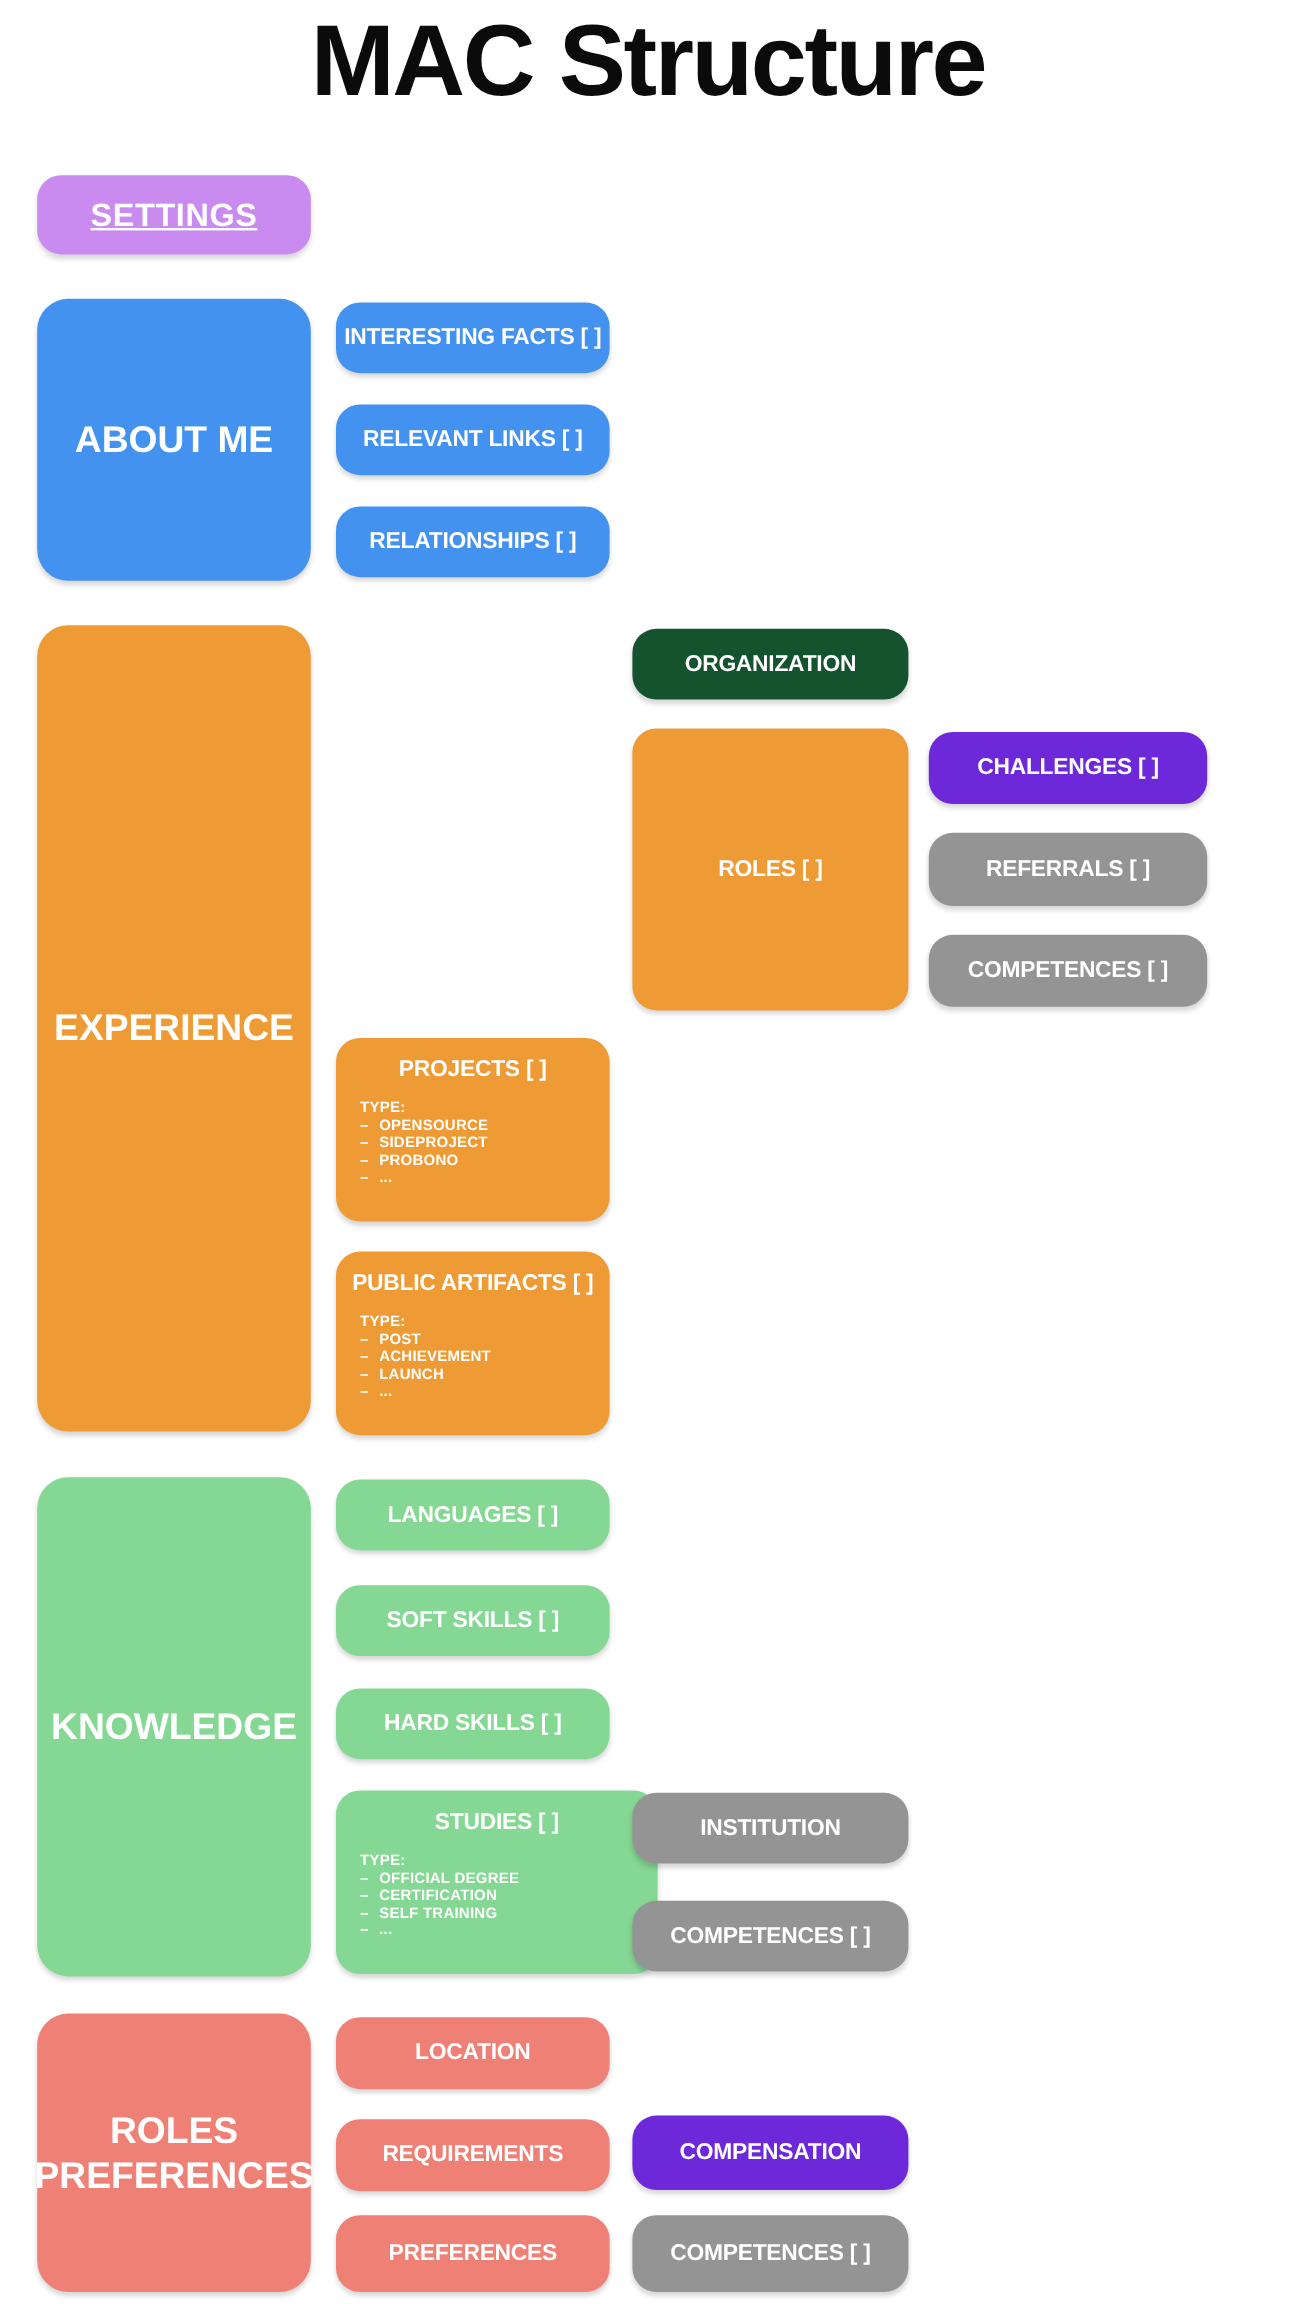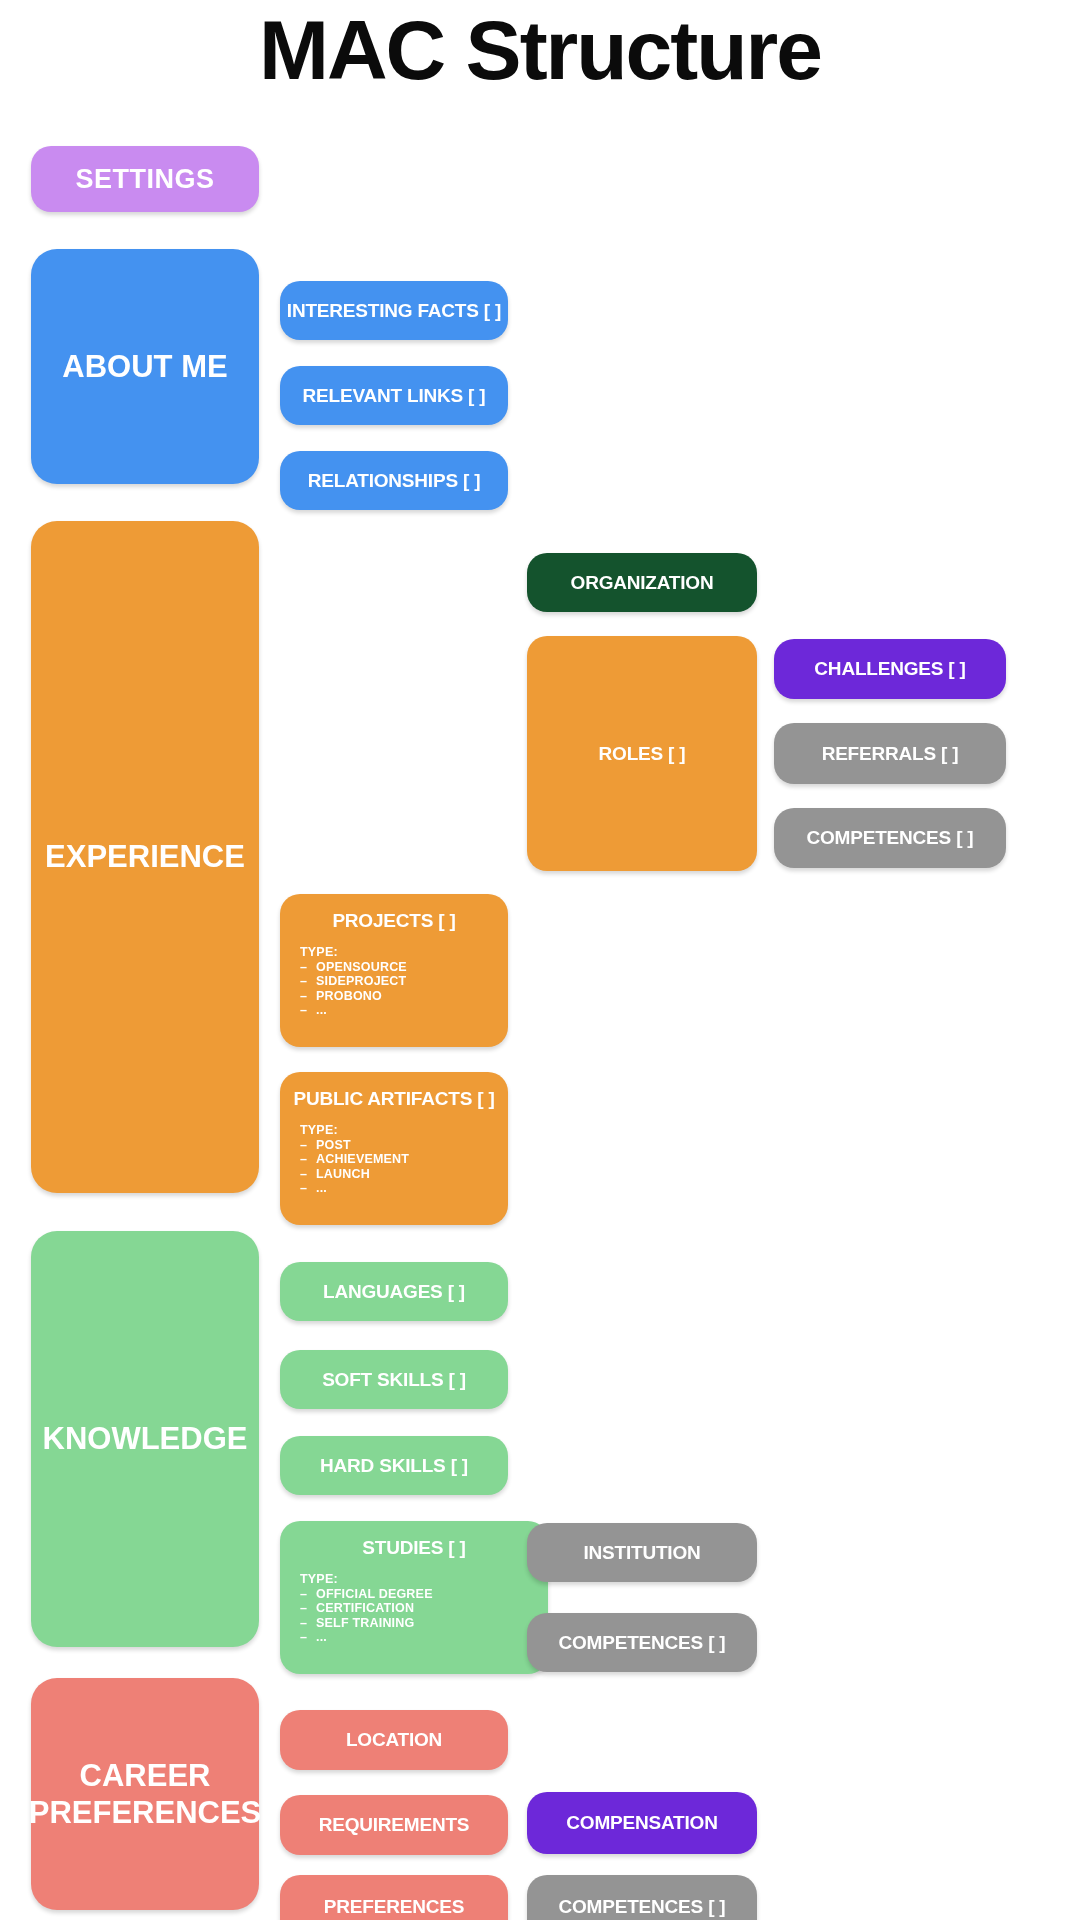--- a/index.html
+++ b/index.html
@@ -42,21 +42,20 @@
     border-radius:20px;
     font-size:27px;
     font-weight:bold;
     letter-spacing:0.5px;
   }
   .child {
     border-radius:20px;
     font-size:19px;
     font-weight:bold;
     letter-spacing:-0.2px;
-    margin-top:29px;
   }
   .listblock {
     flex-direction:column;
     align-items:stretch;
     justify-content:flex-start;
     padding:16px 0 0 0;
   }
   .child-label {
     width:100%;
     text-align:center;
@@ -78,21 +77,21 @@
     width:16px;
   }
 </style>
 </head>
 <body>
 
 <div class="wrap">
 
   <h1 class="title">MAC Structure</h1>
 
-  <div class="node settings" style="left: 31px; top: 146px; width: 228px; height: 66px; background: rgb(201, 139, 240);">
+  <div class="node settings" style="left: 31px; top: 146px; width: 228px; height: 66px; background: rgb(201, 139, 240); text-decoration: underline;">
     <span>SETTINGS</span>
   </div>
 
   <div class="node parent" style="left: 31px; top: 249px; width: 228px; height: 235px; background: rgb(68, 146, 240);">
     <span>ABOUT ME</span>
   </div>
   <div class="node child" style="left: 280px; top: 252px; width: 228px; height: 59px; background: rgb(68, 146, 240);">
     <span>INTERESTING FACTS [ ]</span>
   </div>
   <div class="node child" style="left: 280px; top: 337px; width: 228px; height: 59px; background: rgb(68, 146, 240); justify-content: center;">
@@ -173,21 +172,21 @@
     </div>
   </div>
   <div class="node child" style="left: 527px; top: 1494px; width: 230px; height: 59px; background: rgb(148, 148, 148);">
     <span>INSTITUTION</span>
   </div>
   <div class="node child" style="left: 527px; top: 1584px; width: 230px; height: 59px; background: rgb(148, 148, 148);">
     <span>COMPETENCES [ ]</span>
   </div>
 
   <div class="node parent" style="left: 31px; top: 1678px; width: 228px; height: 232px; background: rgb(238, 128, 118);">
-    <span>CAREER PREFERENCES</span>
+    <span>ROLES PREFERENCES</span>
   </div>
   <div class="node child" style="left: 280px; top: 1681px; width: 228px; height: 60px; background: rgb(238, 128, 118);">
     <span>LOCATION</span>
   </div>
   <div class="node child" style="left: 280px; top: 1766px; width: 228px; height: 60px; background: rgb(238, 128, 118);">
     <span>REQUIREMENTS</span>
   </div>
   <div class="node child" style="left: 280px; top: 1846px; width: 228px; height: 64px; background: rgb(238, 128, 118); text-align: right;">
     <span>PREFERENCES</span>
   </div>

